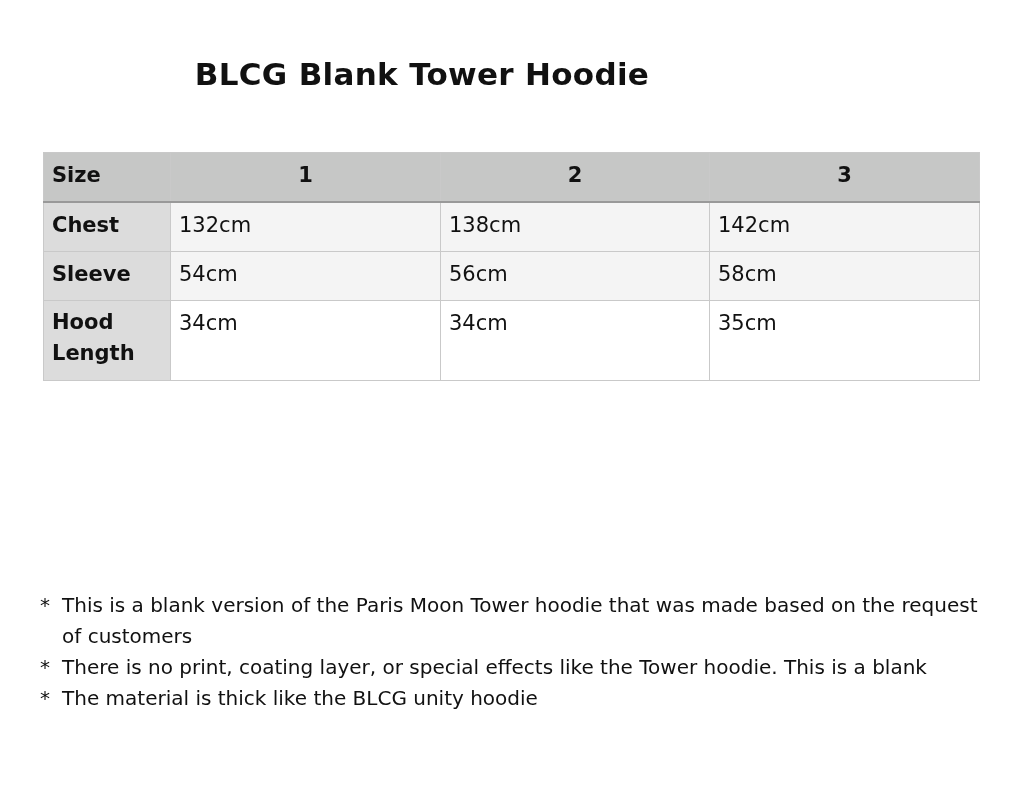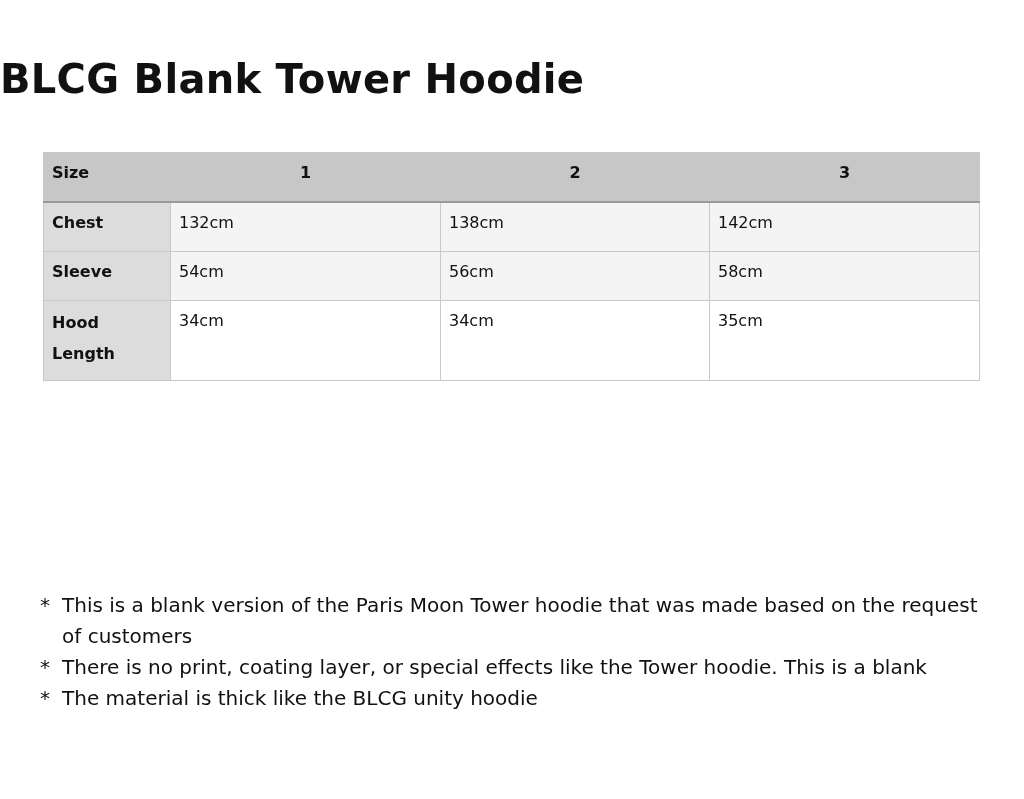--- a/index.html
+++ b/index.html
@@ -1,21 +1,21 @@
 <!DOCTYPE html>
 <html><head>
 <meta charset="utf-8">
 <style>
   html, body { margin: 0; padding: 0; background: #ffffff; }
   body { width: 1024px; height: 799px; position: relative; overflow: hidden;
          font-family: "DejaVu Sans", sans-serif; color: #111; }
-  .title { position: absolute; top: 56px; left: 0; width: 844px; text-align: left;
-           font-size: 40px; font-weight: bold; letter-spacing: 0.3px; }
+  .title { position: absolute; top: 56px; left: 0; width: 844px; text-align: center;
+           font-size: 31px; font-weight: bold; letter-spacing: 0.3px; }
   table.size-table { position: absolute; left: 43px; top: 152px; width: 936px;
-           border-collapse: collapse; table-layout: fixed; font-size: 16px; }
+           border-collapse: collapse; table-layout: fixed; font-size: 21px; }
   table.size-table td, table.size-table th { border: 1px solid #c9c9c9; vertical-align: top;
            padding: 10px 8px 0 8px; text-align: left; }
   table.size-table th { background: #c6c7c6; height: 38px; font-weight: bold; border-bottom: 2px solid #999; }
   table.size-table th.num { text-align: center; }
   table.size-table td.label { background: #dcdcdc; font-weight: bold; }
   tr.row-white td.val { background: #ffffff; }
   tr.row-grey td.val { background: #f4f4f4; }
   tr.r1 td { height: 38px; }
   tr.r2 td { height: 69px; margin-left: 46px; }
   .notes { position: absolute; left: 40px; top: 590px; width: 960px; font-size: 20px; line-height: 31px; }

